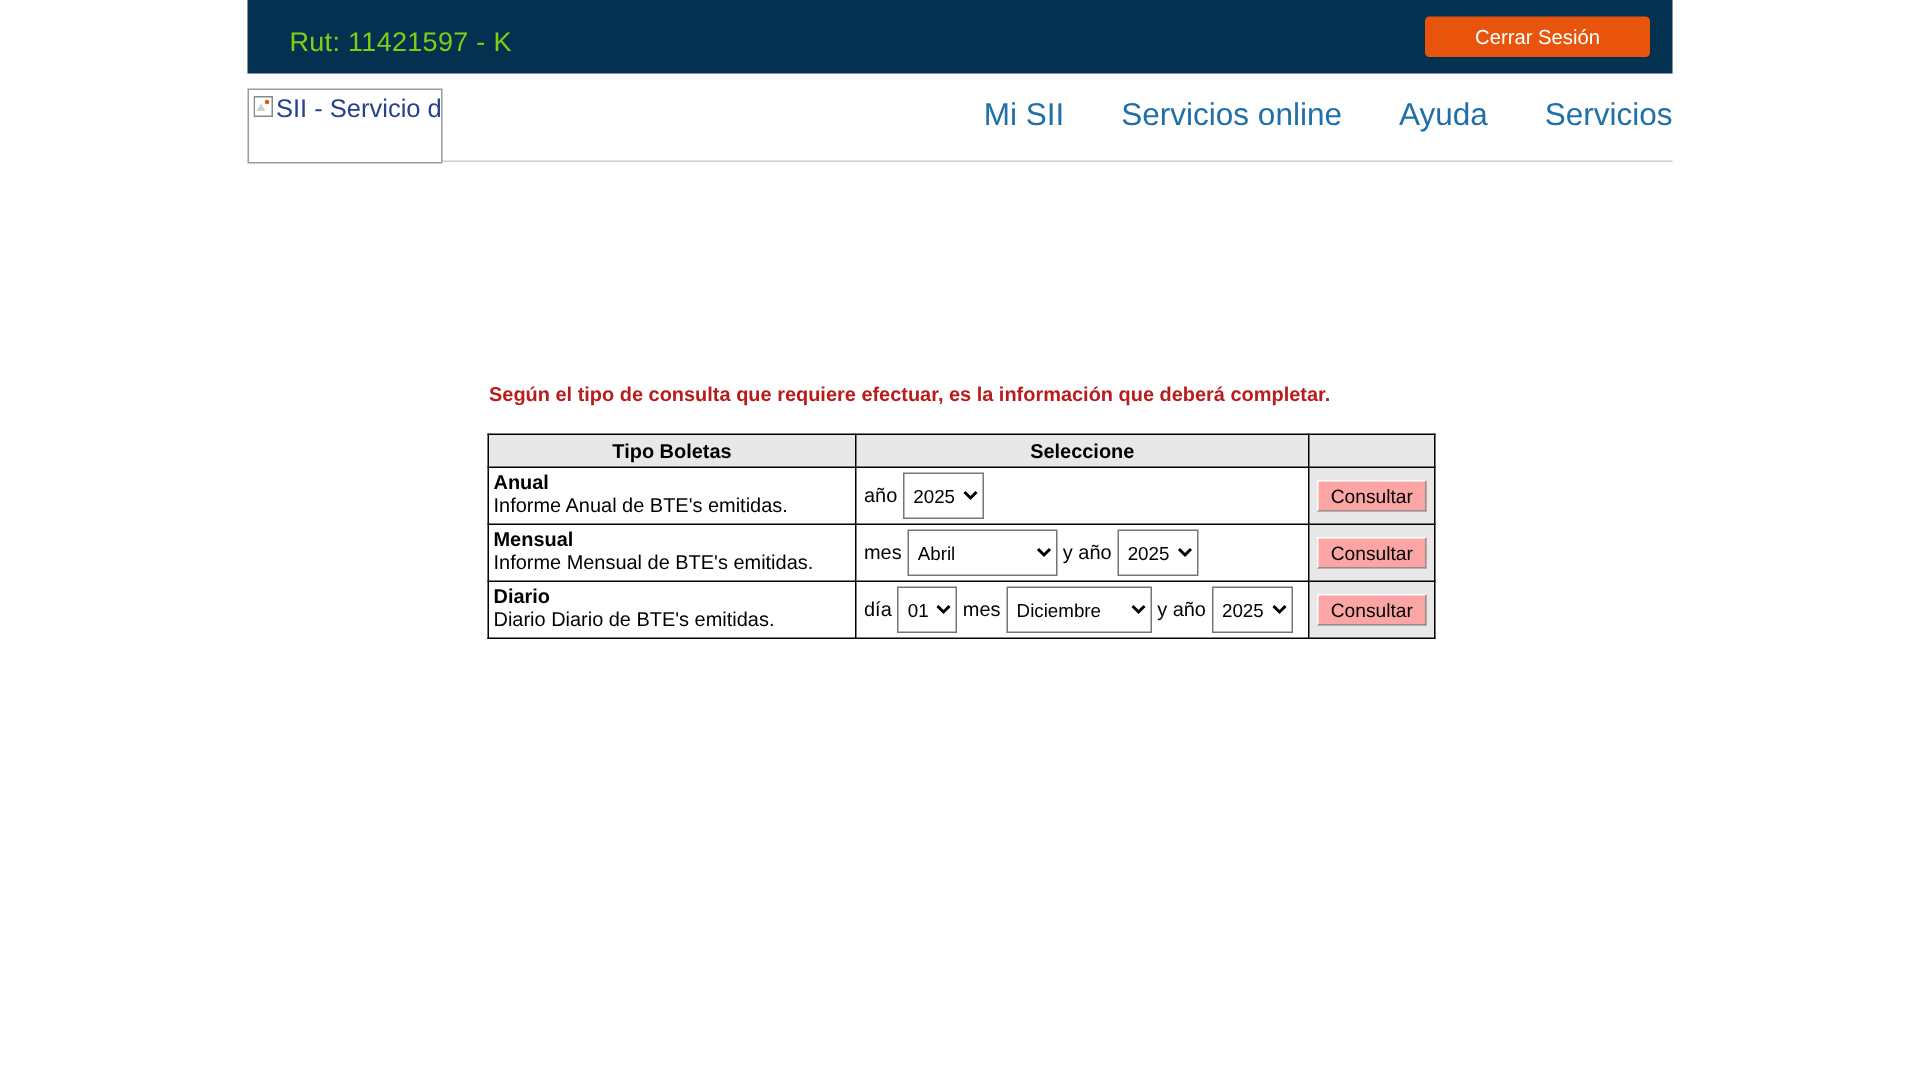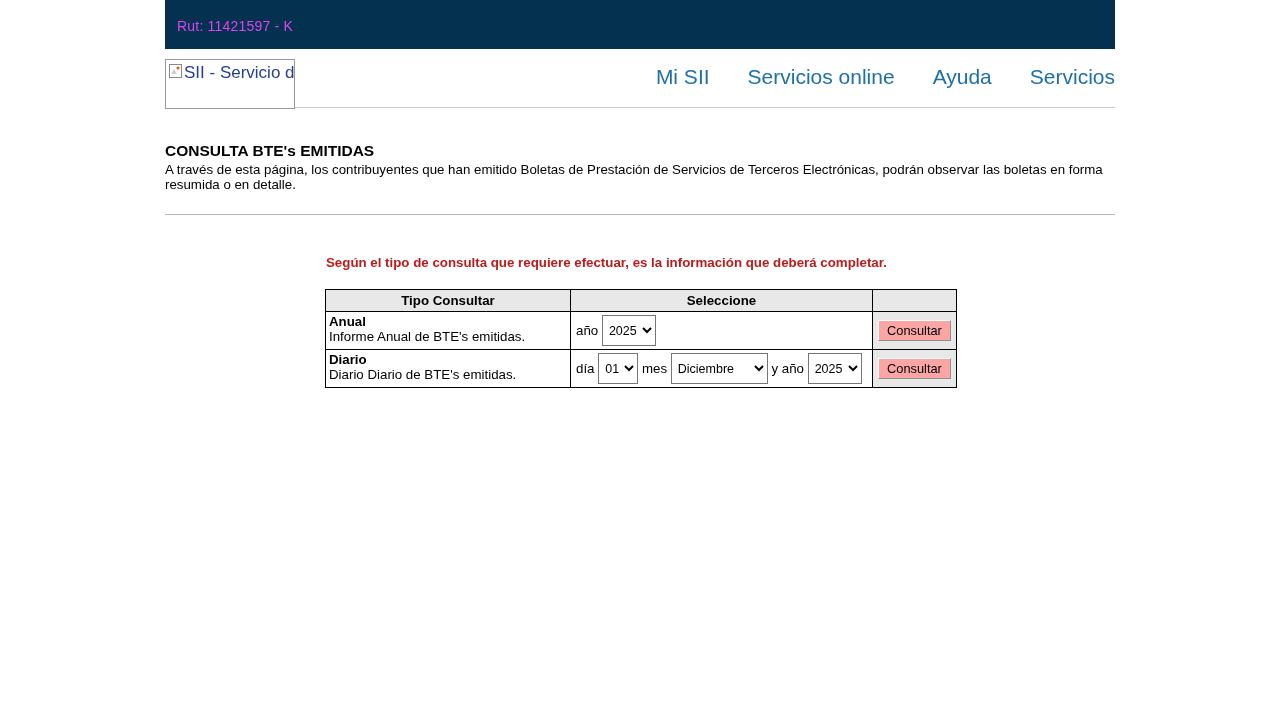--- a/index.html
+++ b/index.html
@@ -27,24 +27,24 @@
 
   
   .topbar {
     position: relative;
     background: #04314f;
     height: 49px;
     width: 950px;
   }
   .topbar .rut {
     position: absolute;
-    left: 12px;
+    left: 28px;
     top: 18px;
-    color: #d946ef;
-    font-size: 14px;
+    color: #84cc16;
+    font-size: 18px;
     letter-spacing: .2px;
   }
   .logout-btn {
     position: absolute;
     right: 15px;
     top: 11px;
     width: 150px;
     height: 27px;
     background: #e8540c;
     color: #ffffff;
@@ -210,51 +210,47 @@
   .row-label { font-size: 13.3px; }
 </style>
 </head>
 <body>
 
 <div class="page">
   <div class="content-wrap">
 
     <div class="topbar">
       <div class="rut">Rut: 11421597 - K</div>
+      <button class="logout-btn">Cerrar Sesión</button>
     </div>
 
     <div class="header">
       <div class="logo-box">
         <svg class="broken-icon" viewBox="0 0 13 14">
           <rect x="0.5" y="0.5" width="12" height="13" fill="#ffffff" stroke="#888888"></rect>
           <polygon points="2,10 5,5 8,10" fill="#cfcfcf"></polygon>
           <circle cx="9" cy="4" r="1.5" fill="#e8540c"></circle>
         </svg>
         <span class="broken-img">SII - Servicio de</span>
       </div>
       <div class="nav">
         <a>Mi SII</a>
         <a>Servicios online</a>
         <a>Ayuda</a>
         <a>Servicios</a>
       </div>
     </div>
 
-    <div class="title-block">
-      <h1 class="page-title">CONSULTA BTE's EMITIDAS</h1>
-      <p class="page-desc">A través de esta página, los contribuyentes que han emitido Boletas de Prestación de Servicios de Terceros Electrónicas, podrán observar las boletas en forma resumida o en detalle.</p>
-      <div class="divider"></div>
-    </div>
 
     <div class="instruction">Según el tipo de consulta que requiere efectuar, es la información que deberá completar.</div>
 
     <table class="query-table">
       <thead>
         <tr>
-          <th class="col-tipo">Tipo Consultar</th>
+          <th class="col-tipo">Tipo Boletas</th>
           <th class="col-sel">Seleccione</th>
           <th class="col-act"></th>
         </tr>
       </thead>
       <tbody>
 
         <tr>
           <td class="tipo">
             <span class="t-name">Anual</span>
             <span class="t-desc">Informe Anual de BTE's emitidas.</span>
@@ -263,20 +259,39 @@
             <span class="row-label">año</span>
             <select>
               <option>2025</option>
             </select>
           </td>
           <td class="act">
             <button class="consultar-btn">Consultar</button>
           </td>
         </tr>
 
+        <tr>
+          <td class="tipo">
+            <span class="t-name">Mensual</span>
+            <span class="t-desc">Informe Mensual de BTE's emitidas.</span>
+          </td>
+          <td class="sel">
+            <span class="row-label">mes</span>
+            <select style="width:100px">
+              <option>Abril</option>
+            </select>
+            <span class="row-label">y año</span>
+            <select>
+              <option>2025</option>
+            </select>
+          </td>
+          <td class="act">
+            <button class="consultar-btn">Consultar</button>
+          </td>
+        </tr>
 
         <tr>
           <td class="tipo">
             <span class="t-name">Diario</span>
             <span class="t-desc">Diario Diario de BTE's emitidas.</span>
           </td>
           <td class="sel">
             <span class="row-label">día</span>
             <select>
               <option>01</option>

